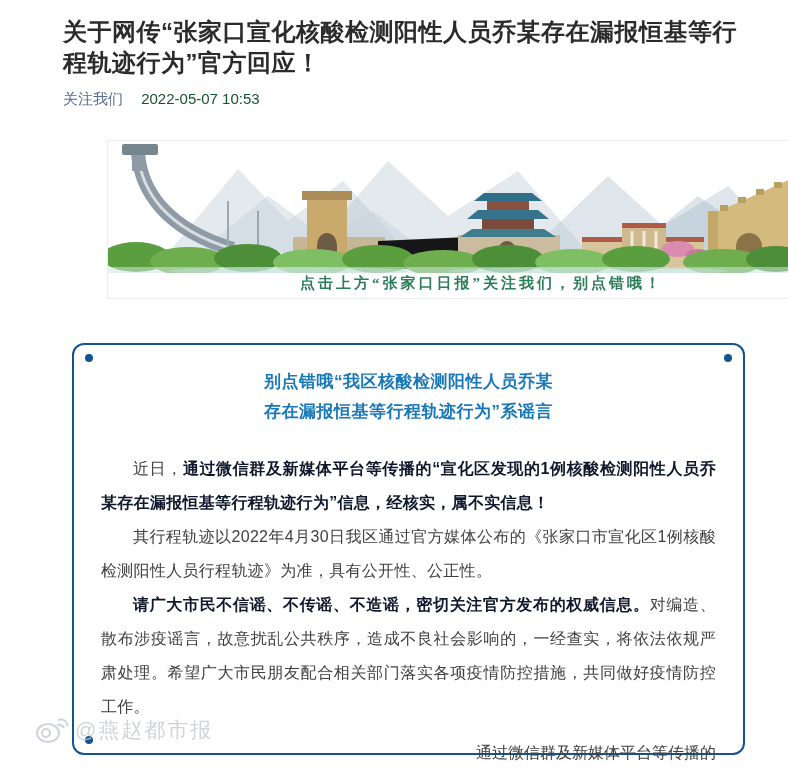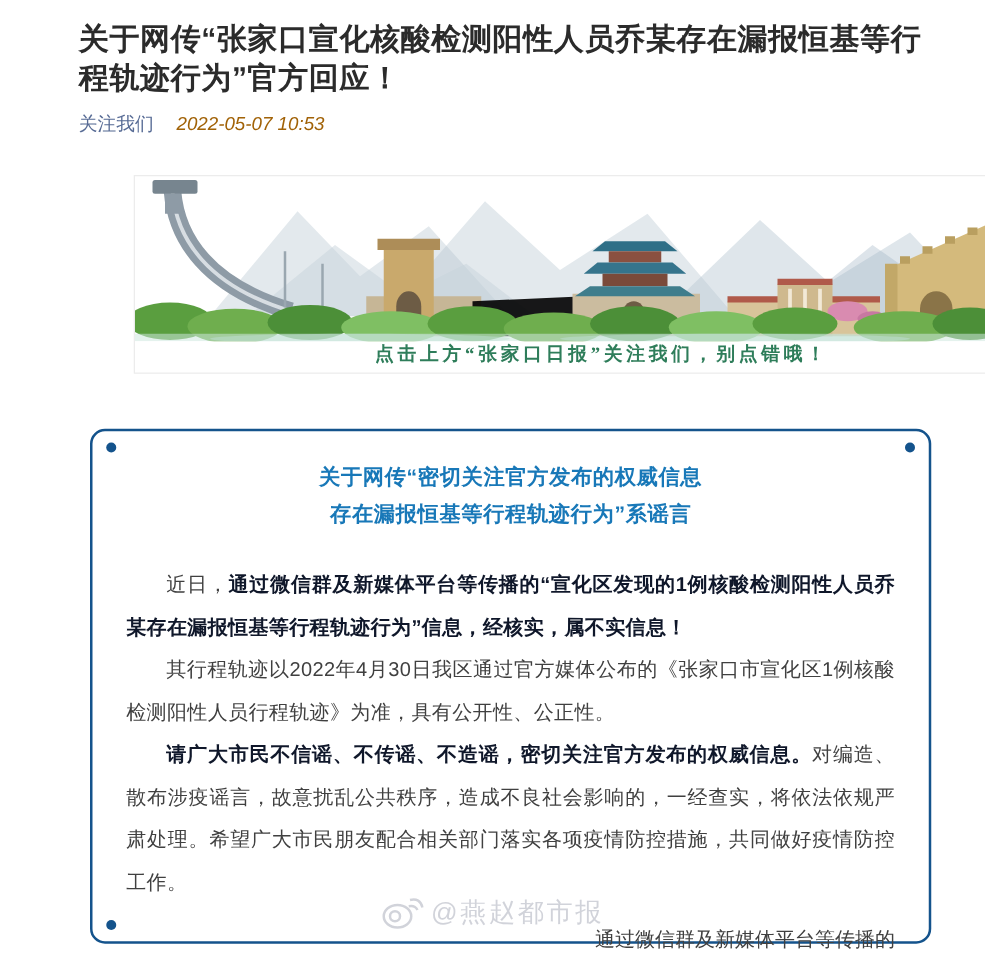--- a/index.html
+++ b/index.html
@@ -8,21 +8,21 @@
   .page { position:relative; width:788px; height:771px; background:#fff; }
 
   
   .article-title {
     position:absolute; left:63px; top:16px; width:690px;
     font-size:24px; font-weight:bold; color:#2b2b2b; line-height:31px;
     letter-spacing:0.5px;
   }
   .meta-row { position:absolute; left:63px; top:90px; font-size:15px; }
   .meta-source { color:#576b95; margin-right:14px; cursor:pointer; }
-  .meta-time { color:#a16207;font-style:italic; }
+  .meta-time { color:#14532d; }
 
   
   .banner {
     position:absolute; left:63px; top:140px; width:749px; height:159px;
     border:1px solid #ececec; background:#fff; overflow:hidden;margin-left:44px;
   }
   .banner svg { position:absolute; left:0; top:0; }
   .banner-caption {
     position:absolute; left:0; right:0; bottom:5px; text-align:center;
     font-family:"Liberation Serif","DejaVu Serif",serif;
@@ -46,23 +46,23 @@
   .notice-body { margin:25px 27px 0 27px; }
   .notice-body p {
     font-size:16px; line-height:34px; color:#404040; text-indent:2em;
     text-align:justify; letter-spacing:0.3px;
   }
   .em-blue { color:#0f172a; font-weight:bold; }
   .notice-sign { margin:14px 27px 0 0; text-align:right; font-size:16px; color:#404040; line-height:30px; }
 
   
   .watermark {
-    position:absolute; left:0; right:0; top:716px; text-align:center;
+    position:absolute; left:0; right:0; top:716px; text-align:left;
     color:#caccd4; font-size:21px; letter-spacing:2px; opacity:0.85;
-    pointer-events:none; z-index:5;
+    pointer-events:none; z-index:5;padding-left:35px;
   }
   .watermark .wm-inner { display:inline-flex; align-items:center; gap:6px; }
 </style>
 </head>
 <body>
 
 <div class="page">
 
   <h1 class="article-title">关于网传“张家口宣化核酸检测阳性人员乔某存在漏报恒基等行程轨迹行为”官方回应！</h1>
 
@@ -139,21 +139,21 @@
     </svg>
     <div class="banner-caption">点击上方“张家口日报”关注我们，别点错哦！</div>
   </div>
 
   <div class="notice-box">
     <span class="corner-dot dot-tl"></span>
     <span class="corner-dot dot-tr"></span>
     <span class="corner-dot dot-bl"></span>
 
     <div class="notice-title">
-      <div>关于网传“密切关注官方发布的权威信息</div>
+      <div>别点错哦“我区核酸检测阳性人员乔某</div>
       <div>存在漏报恒基等行程轨迹行为”系谣言</div>
     </div>
 
     <div class="notice-body">
       <p><span>近日，</span><span class="em-blue">通过微信群及新媒体平台等传播的“宣化区发现的1例核酸检测阳性人员乔某存在漏报恒基等行程轨迹行为”信息，经核实，属不实信息！</span><span></span></p>
       <p><span></span><span class="em-blue"></span><span>其行程轨迹以2022年4月30日我区通过官方媒体公布的《张家口市宣化区1例核酸检测阳性人员行程轨迹》为准，具有公开性、公正性。</span></p>
       <p><span></span><span class="em-blue">请广大市民不信谣、不传谣、不造谣，密切关注官方发布的权威信息。</span><span>对编造、散布涉疫谣言，故意扰乱公共秩序，造成不良社会影响的，一经查实，将依法依规严肃处理。希望广大市民朋友配合相关部门落实各项疫情防控措施，共同做好疫情防控工作。</span></p>
     </div>
 
     <div class="notice-sign">

